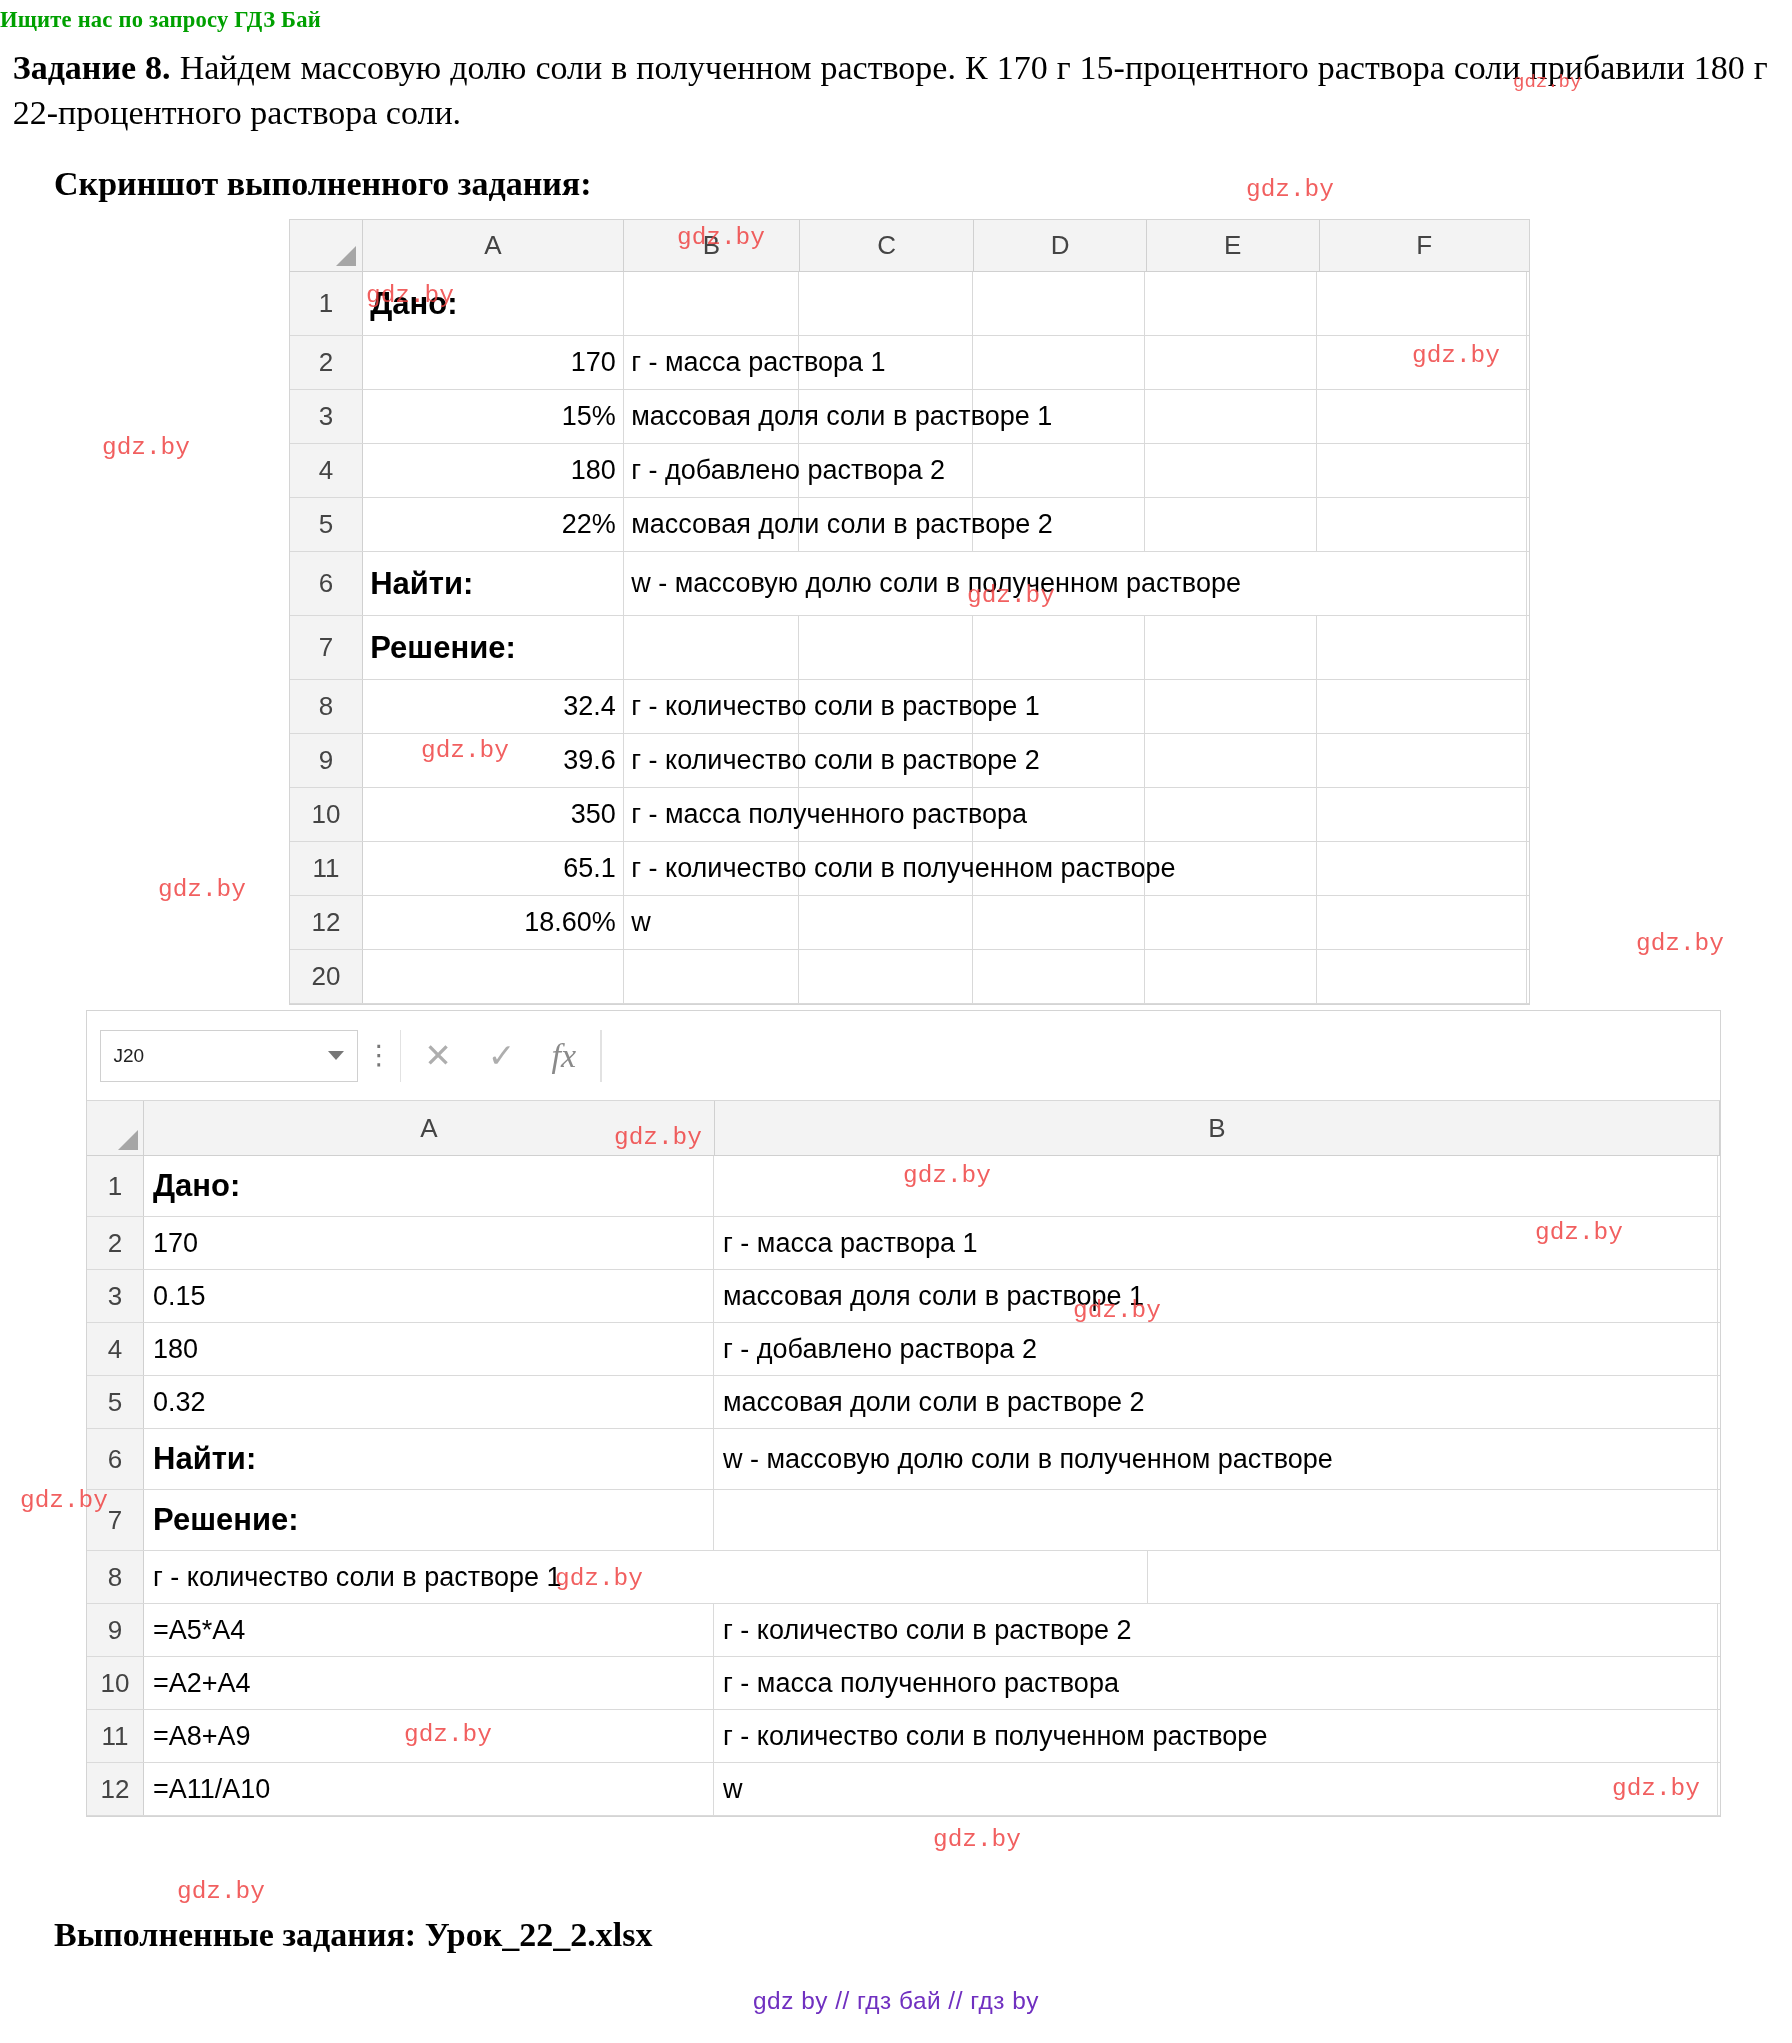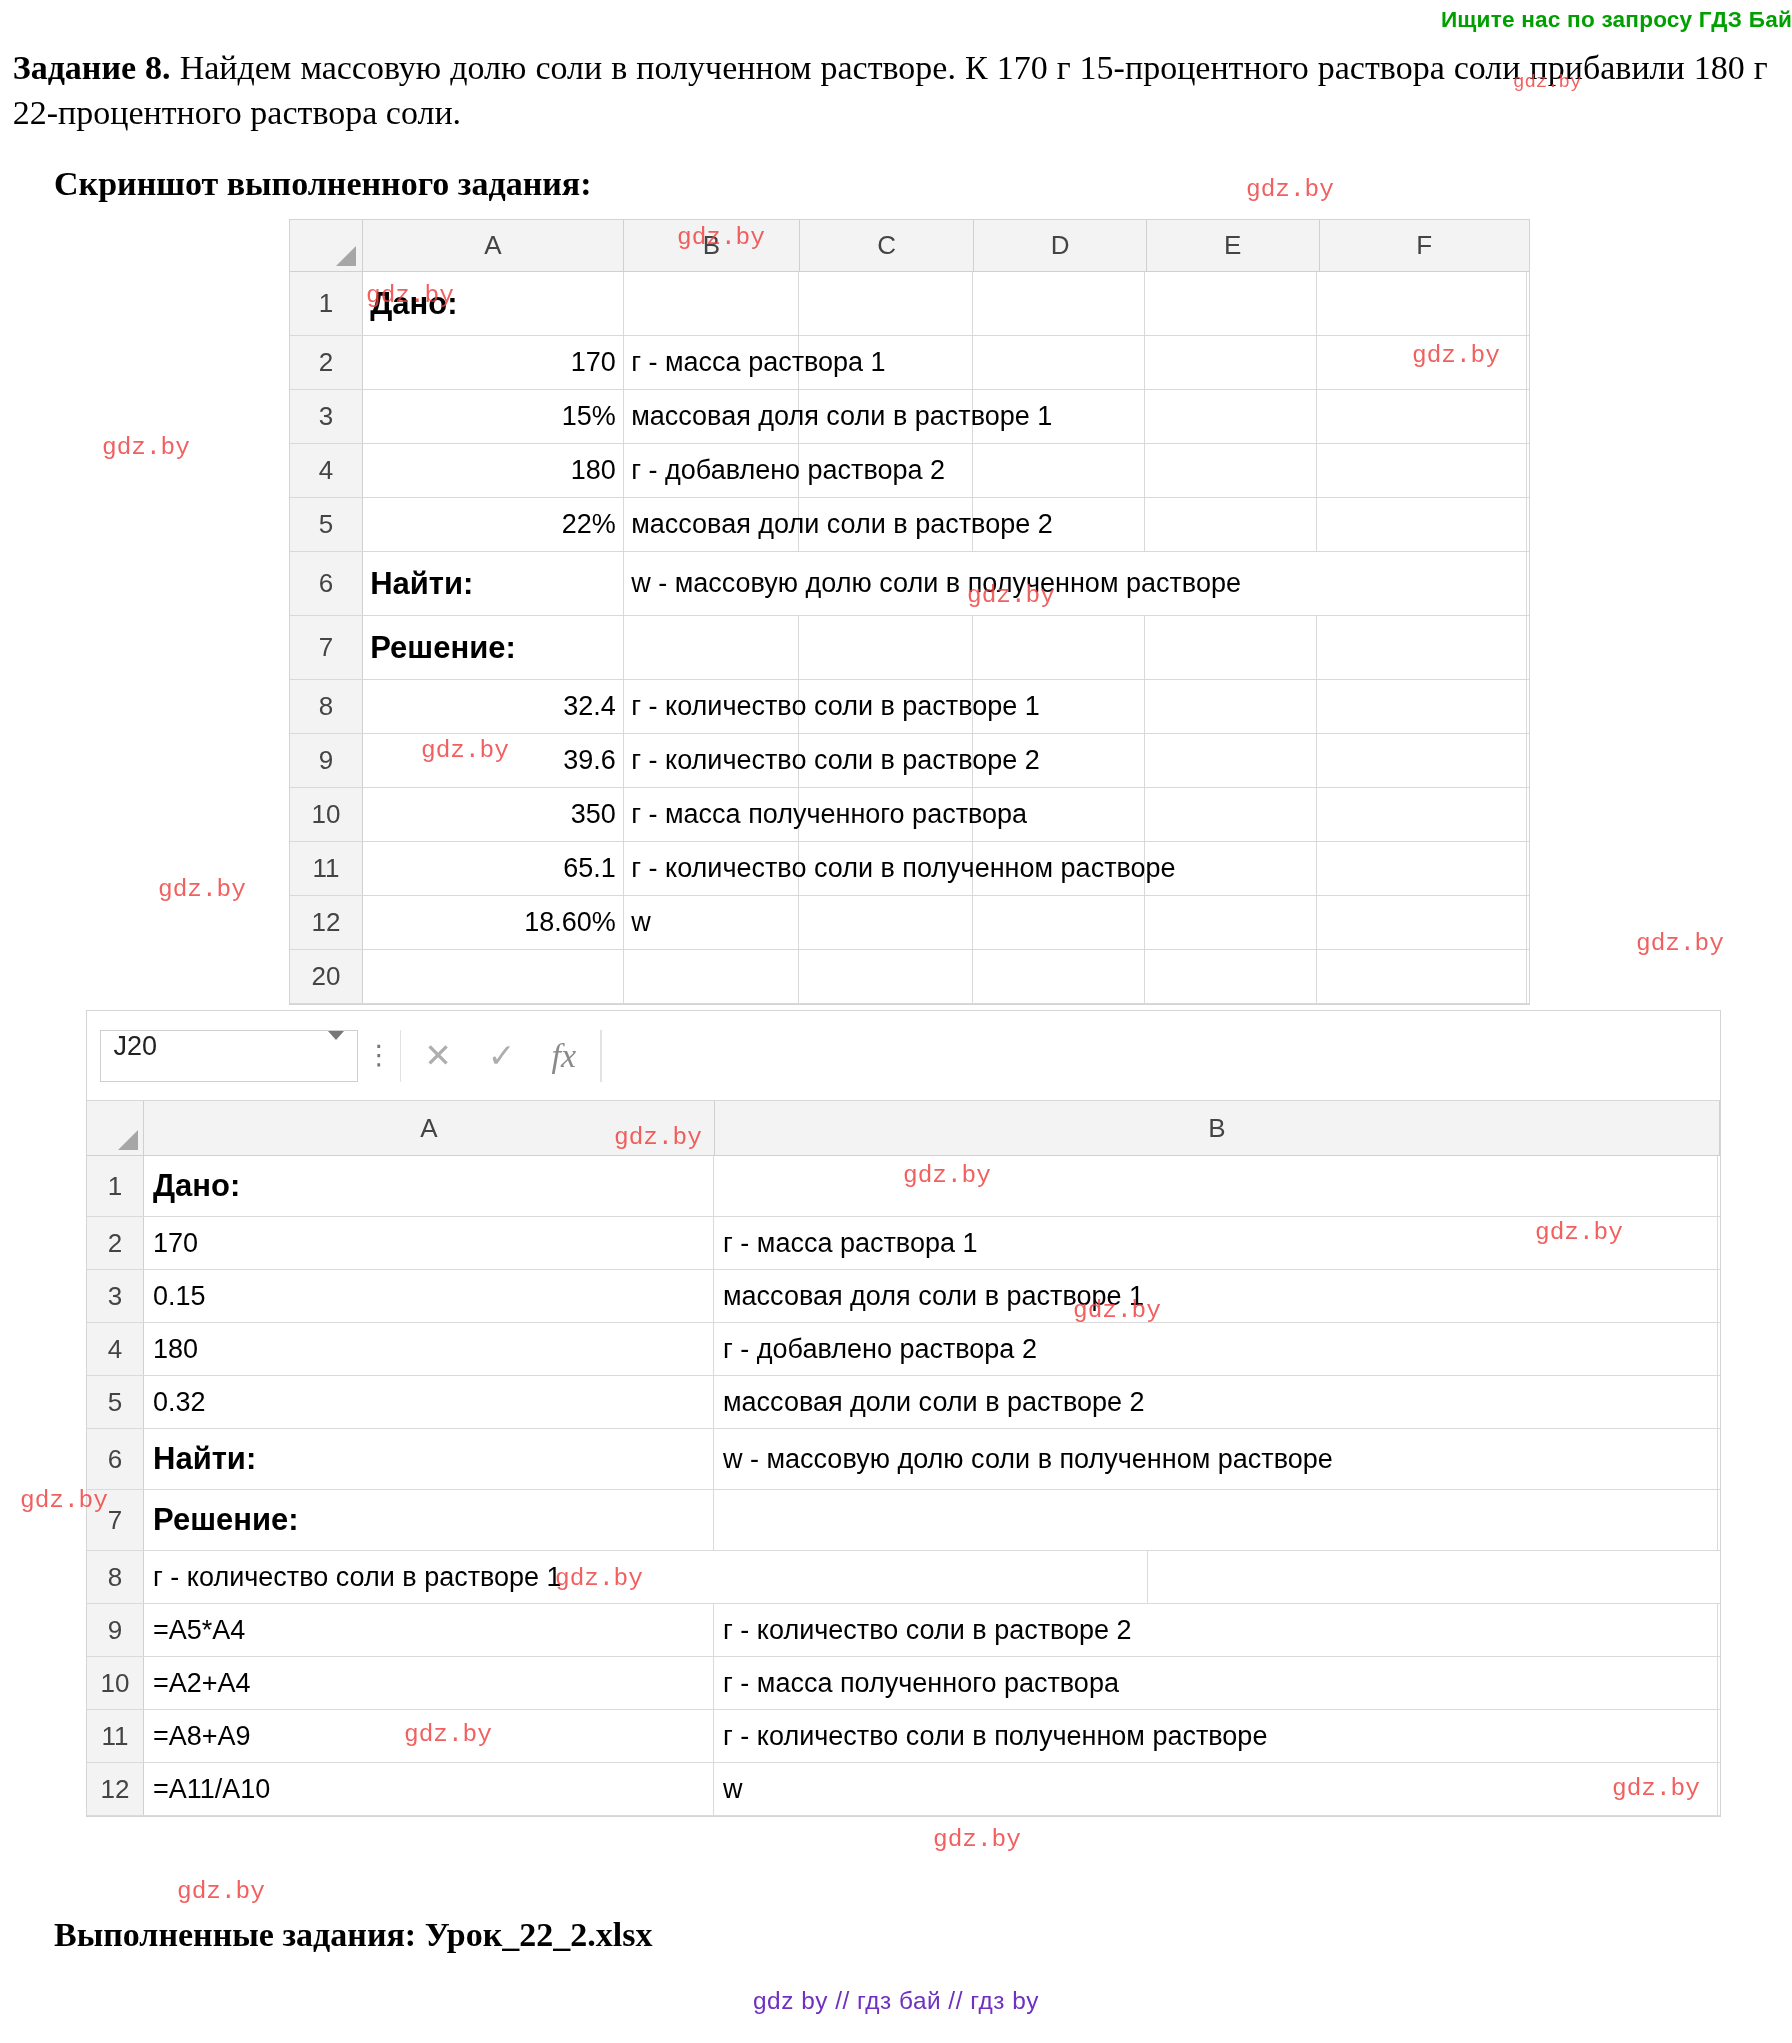--- a/index.html
+++ b/index.html
@@ -19,22 +19,22 @@
     width: 1792px;
     height: 2044px;
   }
 
   
   .top-link {
     position: absolute;
     top: 7.2px;
     left: 0;
     width: 1792px;
-    text-align: right;
-    font-family: Liberation Sans, sans-serif;
+    text-align: left;
+    font-family: Liberation Serif, serif;
     font-size: 22.6px;
     color: #00a000;
     font-weight: bold;
     letter-spacing: 0.2px;
   }
 
   
   .task-par {
     position: absolute;
     top: 45px;
@@ -163,23 +163,23 @@
     border-bottom: 0.9px solid #d8d8d8;
     padding: 9px 0;
   }
   .namebox {
     margin-left: 12.7px;
     width: 258px;
     height: 52px;
     border: 0.9px solid #d0d0d0;
     background: #fff;
     display: flex;
-    align-items: flex-start;
+    align-items: center;
     padding: 0 12.7px;
-    font-size: 27px;
+    font-size: 19px;
     color: #222;
     box-sizing: border-box;
     justify-content: space-between;
   }
   .namebox .caret {
     width: 0; height: 0;
     border-left: 8.1px solid transparent;
     border-right: 8.1px solid transparent;
     border-top: 9px solid #777;
   }

